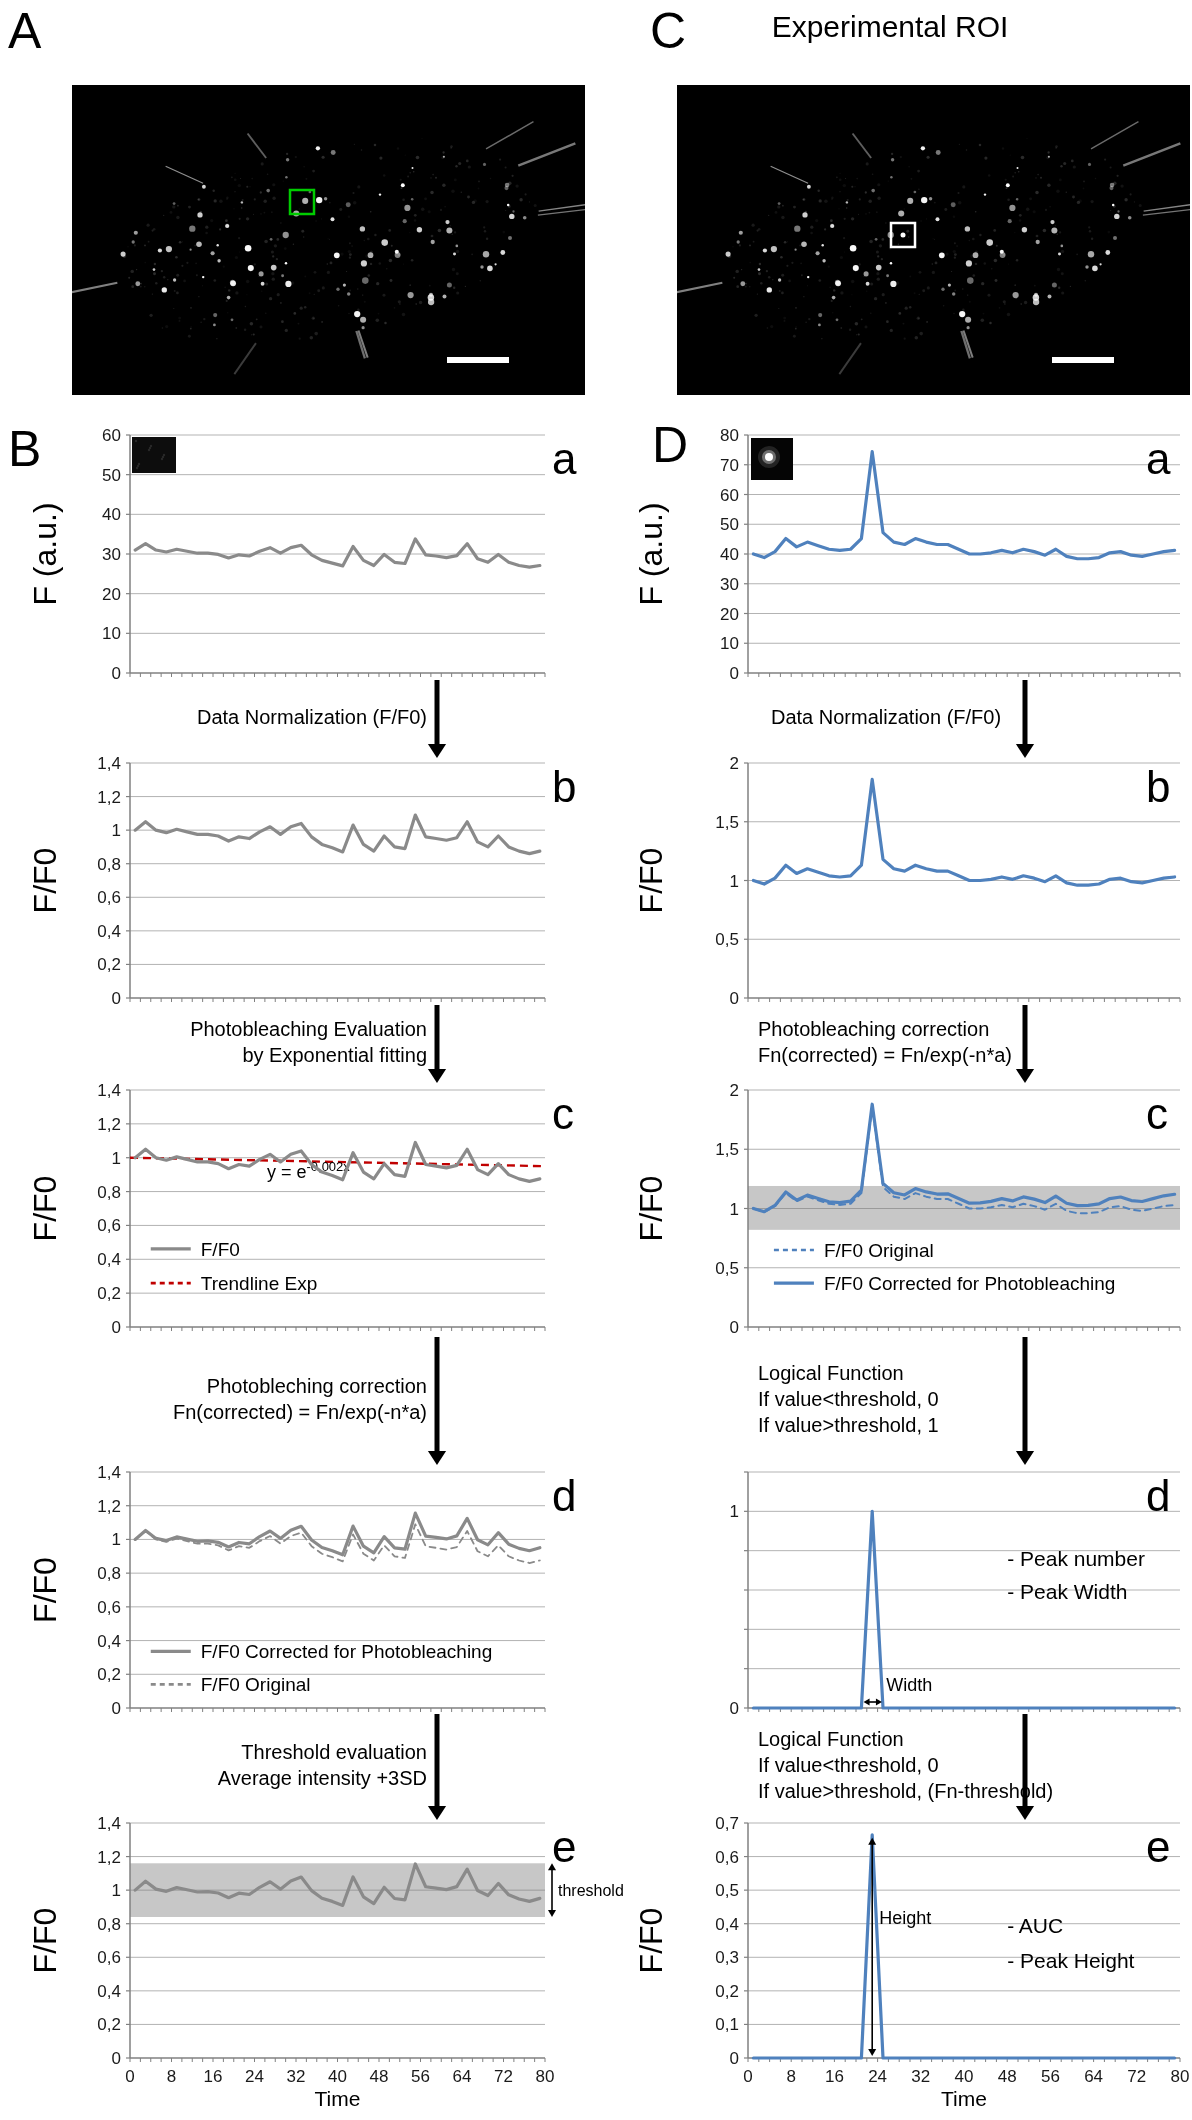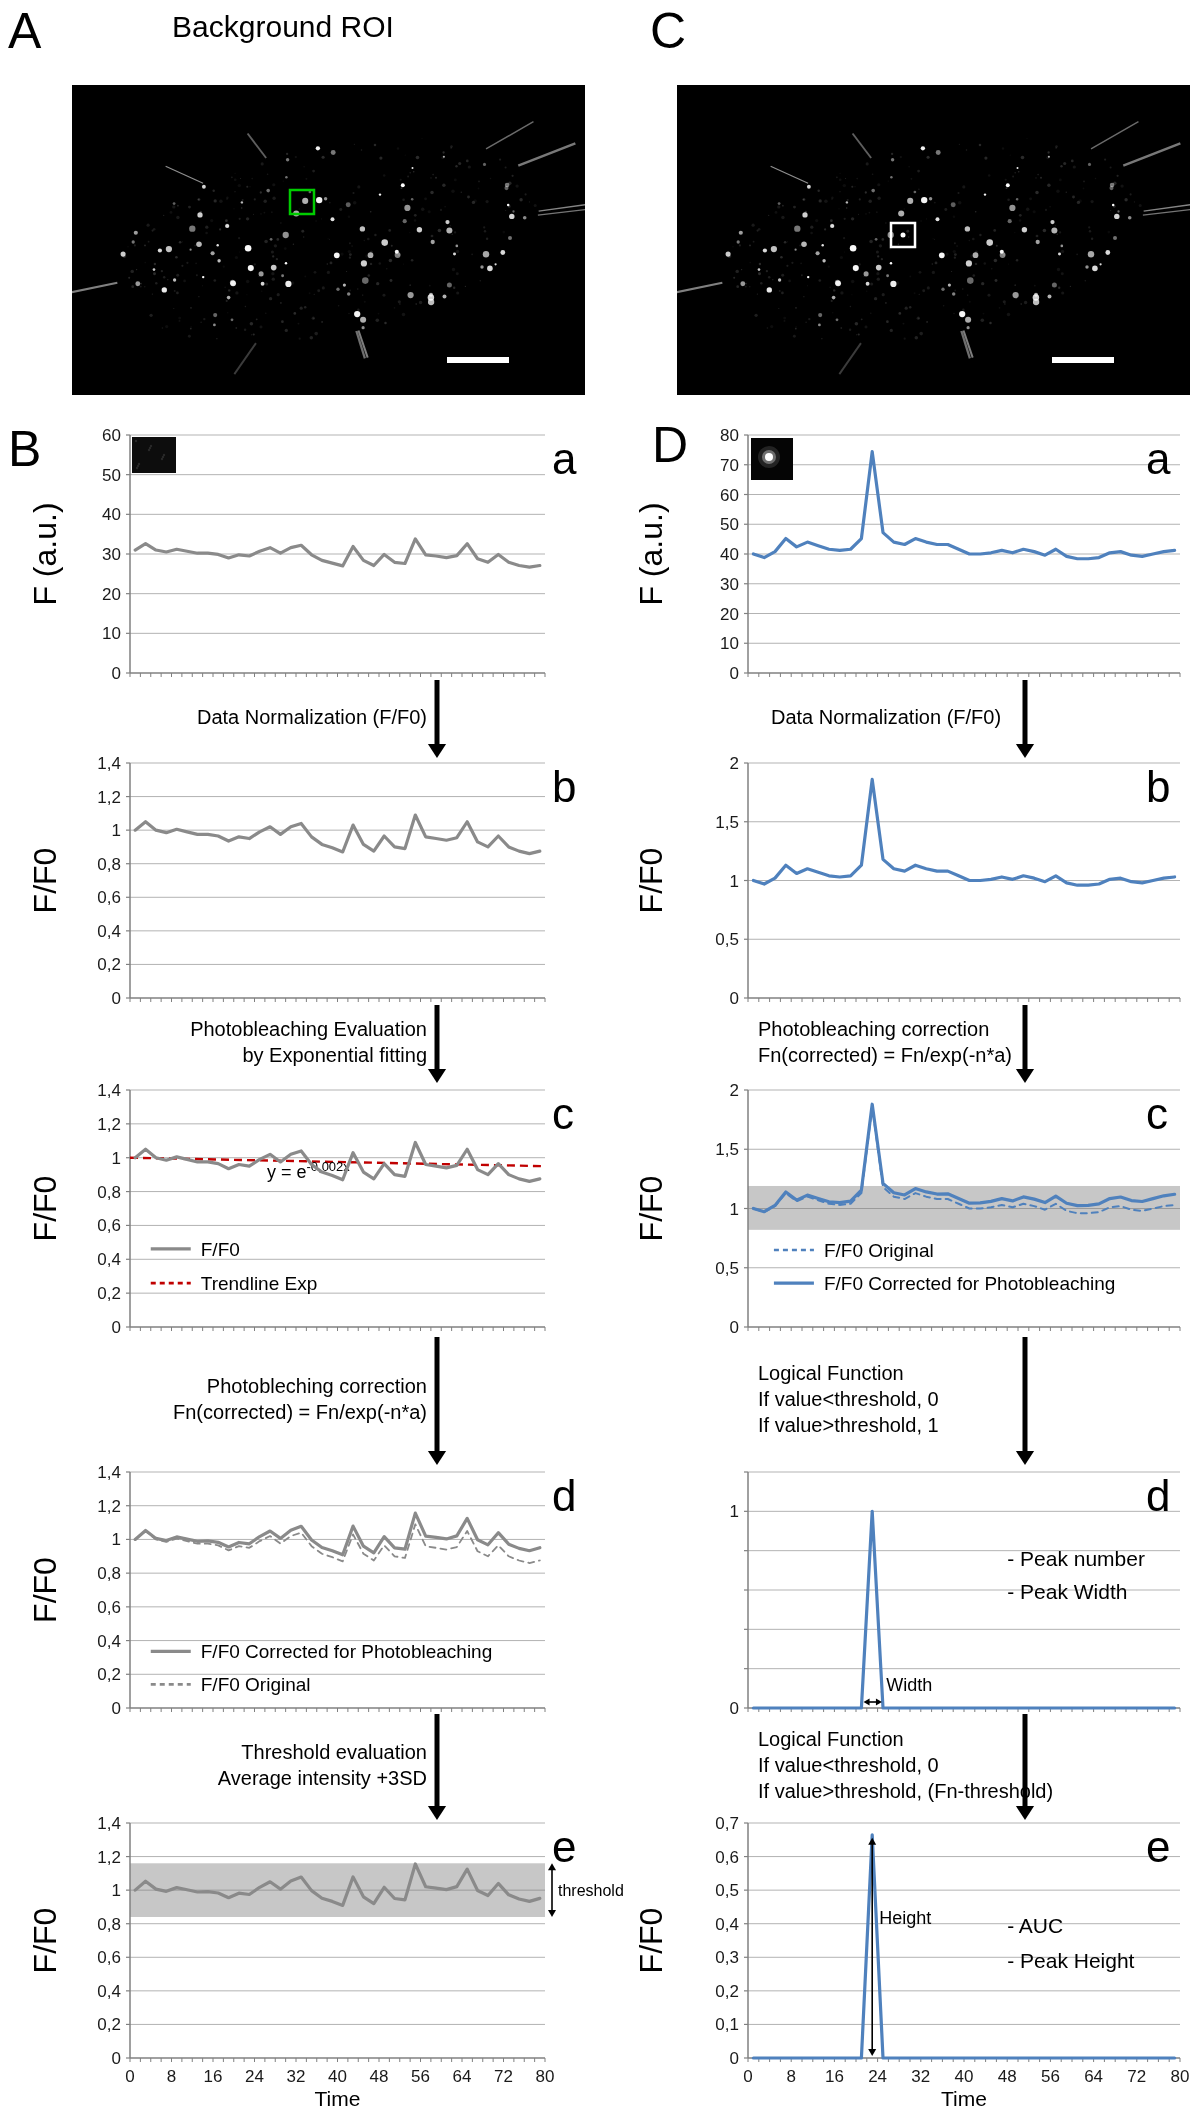--- a/index.html
+++ b/index.html
@@ -10,22 +10,22 @@
   .chart-letter{position:absolute;font-size:44px;color:#000;line-height:1;}
   .micrograph{position:absolute;width:513px;height:310px;background:#000;}
   #chart-layer{position:absolute;left:0;top:0;width:1192px;height:2120px;}
   #chart-layer svg{position:absolute;left:0;top:0;}
 </style>
 </head>
 <body>
 
 <div id="canvas">
   <div class="panel-letter" style="left:8px;top:6px">A</div>
-  <div class="panel-title" style="left:100px;top:10px">Background ROI</div>
   <div class="panel-letter" style="left:650px;top:6px">C</div>
+  <div class="panel-title" style="left:707px;top:10px">Experimental ROI</div>
   <div class="panel-letter" style="left:8px;top:424px">B</div>
   <div class="panel-letter" style="left:652px;top:420px">D</div>
   <div id="micro-A" class="micrograph" style="left:72px;top:85px"><svg width="513" height="310" viewBox="0 0 513 310">
         <rect x="0" y="0" width="513" height="310" fill="#000"></rect>
         <circle cx="134.8" cy="142.2" r="1.61" fill="#fff" opacity="0.127"></circle>
         <circle cx="338.2" cy="200.2" r="0.86" fill="#fff" opacity="0.121"></circle>
         <circle cx="341.7" cy="86.8" r="0.82" fill="#fff" opacity="0.155"></circle>
         <circle cx="241.9" cy="104.2" r="0.76" fill="#fff" opacity="0.105"></circle>
         <circle cx="178.0" cy="101.7" r="0.50" fill="#fff" opacity="0.101"></circle>
         <circle cx="277.0" cy="131.8" r="1.27" fill="#fff" opacity="0.044"></circle>

